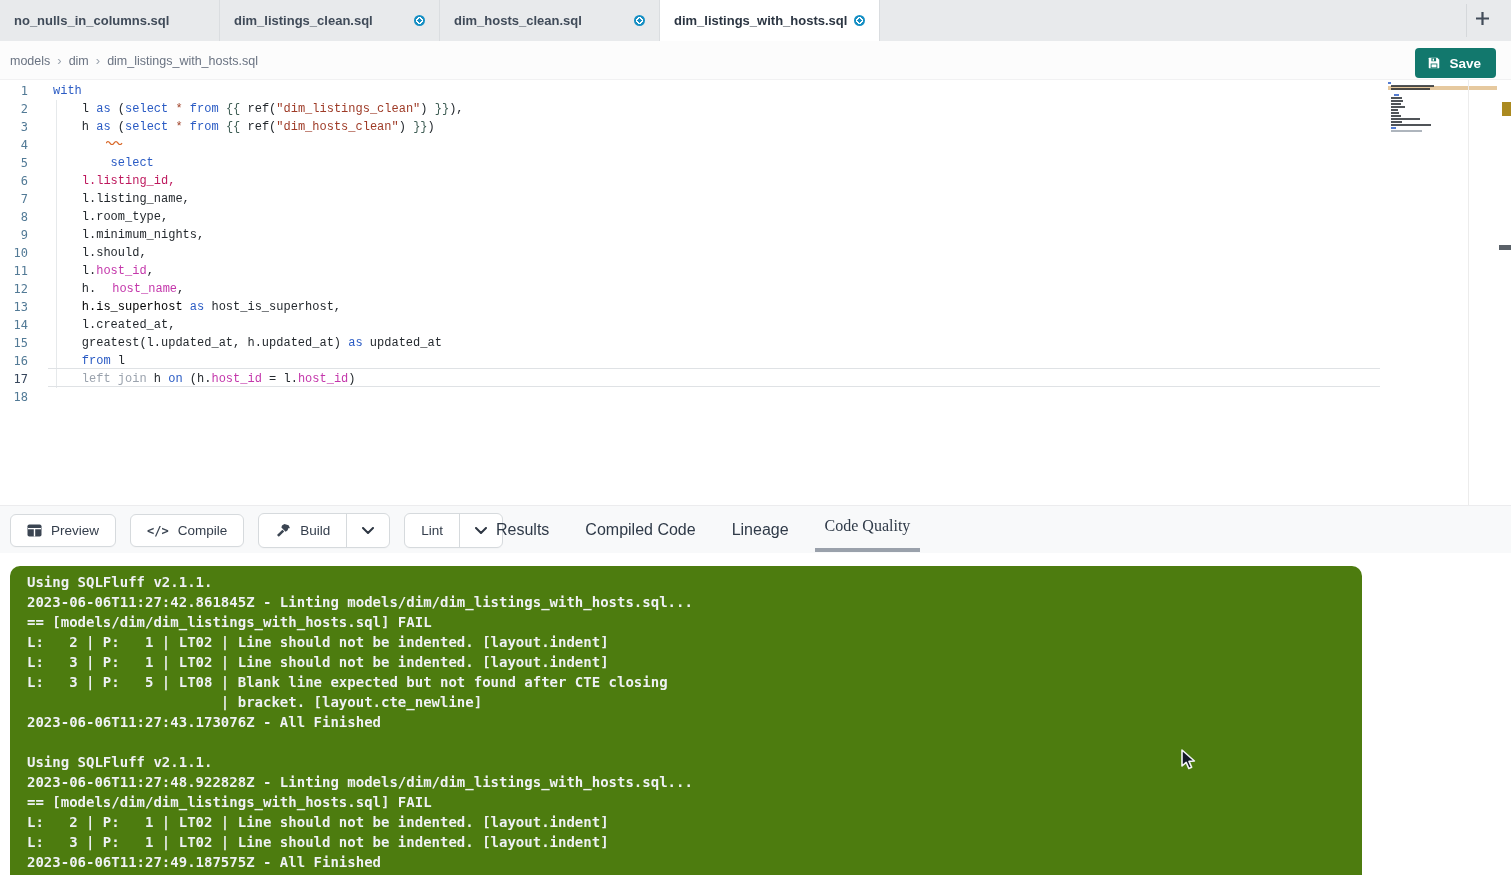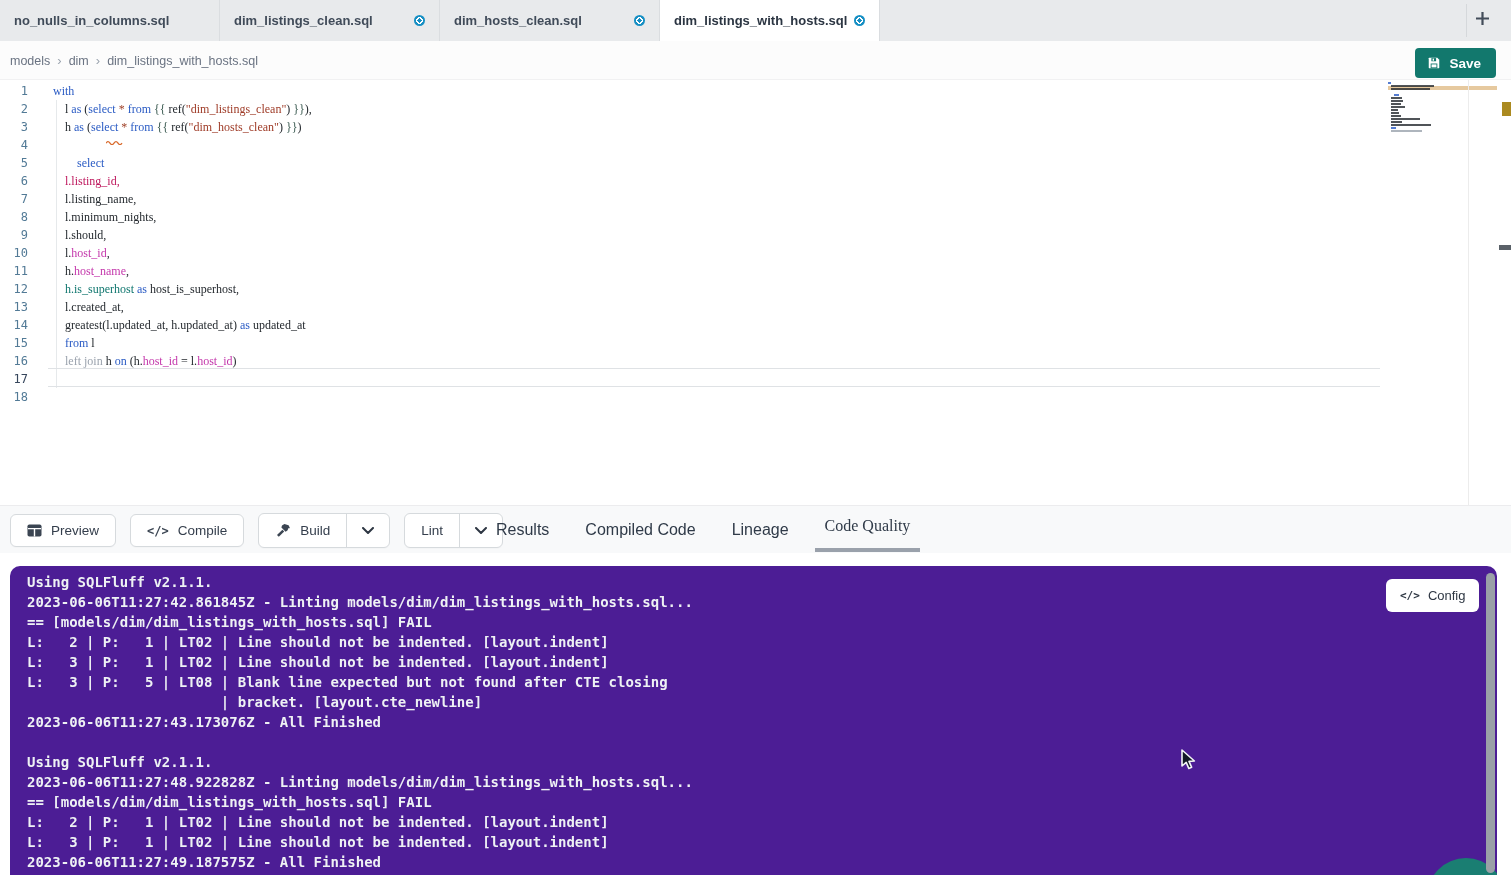--- a/index.html
+++ b/index.html
@@ -28,21 +28,21 @@
        color:#fff;font-size:13.5px;font-weight:600;display:flex;align-items:center;gap:8px;
        padding:0 15px 0 12px;cursor:pointer;border:none;}
 
   
   .editor{position:absolute;left:0;top:80px;width:1511px;height:425px;background:#fff;}
   .gutter{position:absolute;left:0;top:2px;width:28px;}
   .ln{height:18px;line-height:18px;text-align:right;font-family:"DejaVu Sans Mono",monospace;
       font-size:12px;color:#527a96;cursor:pointer;}
   .ln.cur{color:#36465c;}
   .code{position:absolute;left:53px;top:2px;}
-  .cl{height:18px;line-height:18px;white-space:pre;font-family:Liberation Serif, serif;
+  .cl{height:18px;line-height:18px;white-space:pre;font-family:Liberation Mono, monospace;
       font-size:12px;color:#24292e;cursor:text;}
   .indent-guide{position:absolute;left:56px;top:20px;width:1px;height:288px;background:#e6e9eb;}
   .current-line{position:absolute;left:48px;top:288px;width:1332px;height:19px;box-sizing:border-box;
       border-top:1px solid #dfe2e5;border-bottom:1px solid #dfe2e5;pointer-events:none;}
   .squiggle{position:absolute;left:106px;top:51px;}
   
   .minimap{position:absolute;left:1388px;top:2px;width:78px;cursor:pointer;}
   .mmbar{height:2px;margin-bottom:1px;}
   .mm-band{position:absolute;left:1388px;top:6px;width:109px;height:4px;background:#e2bf8e;opacity:.85;}
   .ruler-border{position:absolute;left:1468px;top:0;width:1px;height:425px;background:#ececec;}
@@ -60,21 +60,21 @@
       align-items:stretch;box-shadow:0 1px 1px rgba(0,0,0,.02);}
   .split-main{display:flex;align-items:center;gap:9px;padding:0 16px;font-size:13.5px;color:#343e4c;cursor:pointer;}
   .split-chev{display:flex;align-items:center;justify-content:center;width:42px;
       border-left:1px solid #d6dadd;cursor:pointer;}
   .ptabs{position:absolute;left:494px;top:0;height:48px;display:flex;gap:32px;align-items:center;}
   .ptab{font-size:16px;color:#2f3a48;cursor:pointer;position:relative;padding:0 2px;}
   .ptab.active{top:-4px;font-family:Liberation Serif, serif;}
   .ptab.active::after{content:"";position:absolute;left:-8px;right:-8px;bottom:-17px;height:4px;background:#9aa1ab;}
 
   
-  .terminal{position:absolute;left:10px;top:566px;width:1487px;height:309px;background:#4c1d95;
+  .terminal{position:absolute;left:10px;top:566px;width:1352px;height:309px;background:#4d7c0f;
       border-radius:10px 10px 0 0;overflow:hidden;}
   .term-out{position:absolute;left:17px;top:6px;font-family:"DejaVu Sans Mono",monospace;
       font-weight:700;font-size:14px;line-height:20px;color:#eef1f4;white-space:pre;}
   .term-out div{height:20px;}
   .config-btn{position:absolute;left:1376px;top:13px;height:33px;background:#fff;border:none;
       border-radius:6px;display:flex;align-items:center;gap:8px;padding:0 14px;font-size:13px;
       color:#2e3743;cursor:pointer;font-family:"Liberation Sans",sans-serif;}
   .term-scrollbar{position:absolute;left:1476px;top:7px;width:9px;height:300px;background:#9aa0a7;
       border-radius:5px;cursor:pointer;}
   .help-circle{position:absolute;left:1417px;top:292px;width:78px;height:78px;border-radius:50%;
@@ -157,25 +157,26 @@
       <div class="ln">18</div>
     </div>
   <div class="code">
       <div class="cl"><span style="color: rgb(42, 91, 196);">with</span></div>
       <div class="cl"><span style="color: rgb(36, 41, 46);">    l </span><span style="color: rgb(42, 91, 196);">as</span><span style="color: rgb(36, 41, 46);"> (</span><span style="color: rgb(42, 91, 196);">select</span><span style="color: rgb(36, 41, 46);"> </span><span style="color: rgb(160, 67, 42);">*</span><span style="color: rgb(36, 41, 46);"> </span><span style="color: rgb(42, 91, 196);">from</span><span style="color: rgb(36, 41, 46);"> </span><span style="color: rgb(63, 94, 85);">{{</span><span style="color: rgb(36, 41, 46);"> ref(</span><span style="color: rgb(158, 58, 38);">"dim_listings_clean"</span><span style="color: rgb(36, 41, 46);">) </span><span style="color: rgb(63, 94, 85);">}}</span><span style="color: rgb(36, 41, 46);">),</span></div>
       <div class="cl"><span style="color: rgb(36, 41, 46);">    h </span><span style="color: rgb(42, 91, 196);">as</span><span style="color: rgb(36, 41, 46);"> (</span><span style="color: rgb(42, 91, 196);">select</span><span style="color: rgb(36, 41, 46);"> </span><span style="color: rgb(160, 67, 42);">*</span><span style="color: rgb(36, 41, 46);"> </span><span style="color: rgb(42, 91, 196);">from</span><span style="color: rgb(36, 41, 46);"> </span><span style="color: rgb(63, 94, 85);">{{</span><span style="color: rgb(36, 41, 46);"> ref(</span><span style="color: rgb(158, 58, 38);">"dim_hosts_clean"</span><span style="color: rgb(36, 41, 46);">) </span><span style="color: rgb(63, 94, 85);">}}</span><span style="color: rgb(36, 41, 46);">)</span></div>
       <div class="cl">&nbsp;</div>
       <div class="cl"><span style="color: rgb(36, 41, 46);">        </span><span style="color: rgb(42, 91, 196);">select</span></div>
       <div class="cl"><span style="color: #be185d;">    l.listing_id,</span></div>
       <div class="cl"><span style="color: rgb(36, 41, 46);">    l.listing_name,</span></div>
+      <div class="cl"><span style="color: rgb(36, 41, 46);">    l.room_type,</span></div>
       <div class="cl"><span style="color: rgb(36, 41, 46);">    l.minimum_nights,</span></div>
       <div class="cl"><span style="color: rgb(36, 41, 46);">    l.should,</span></div>
       <div class="cl"><span style="color: rgb(36, 41, 46);">    l.</span><span style="color: rgb(196, 55, 171);">host_id</span><span style="color: rgb(36, 41, 46);">,</span></div>
-      <div class="cl"><span style="color: rgb(36, 41, 46);">    h.</span><span style="color: rgb(196, 55, 171);">host_name</span><span style="color: rgb(36, 41, 46);">,</span></div>
-      <div class="cl"><span style="color: #0f766e; text-align: right;">    h.is_superhost </span><span style="color: rgb(42, 91, 196);">as</span><span style="color: rgb(36, 41, 46);"> host_is_superhost,</span></div>
+      <div class="cl"><span style="color: rgb(36, 41, 46);">    h.</span><span style="color: rgb(196, 55, 171); margin-left: 16px;">host_name</span><span style="color: rgb(36, 41, 46);">,</span></div>
+      <div class="cl"><span style="color: #000000; text-align: right;">    h.is_superhost </span><span style="color: rgb(42, 91, 196);">as</span><span style="color: rgb(36, 41, 46);"> host_is_superhost,</span></div>
       <div class="cl"><span style="color: rgb(36, 41, 46);">    l.created_at,</span></div>
       <div class="cl"><span style="color: rgb(36, 41, 46);">    greatest(l.updated_at, h.updated_at) </span><span style="color: rgb(42, 91, 196);">as</span><span style="color: rgb(36, 41, 46); margin-top: 12px;"> updated_at</span></div>
       <div class="cl"><span style="color: rgb(36, 41, 46);">    </span><span style="color: rgb(42, 91, 196);">from</span><span style="color: rgb(36, 41, 46);"> l</span></div>
       <div class="cl"><span style="color: rgb(154, 162, 173);">    left join </span><span style="color: rgb(36, 41, 46);">h </span><span style="color: rgb(42, 91, 196);">on</span><span style="color: rgb(36, 41, 46);"> (h.</span><span style="color: rgb(196, 55, 171);">host_id</span><span style="color: rgb(36, 41, 46);"> = l.</span><span style="color: rgb(196, 55, 171);">host_id</span><span style="color: rgb(36, 41, 46);">)</span></div>
       <div class="cl">&nbsp;</div>
     </div>
   <span class="squiggle">
     <svg width="17" height="5" viewBox="0 0 17 5">
         <path d="M0 3.2 q2 -3 4 0 t4 0 t4 0 t4 0" stroke="#d96a2c" stroke-width="1.3" fill="none"></path>
       </svg>

